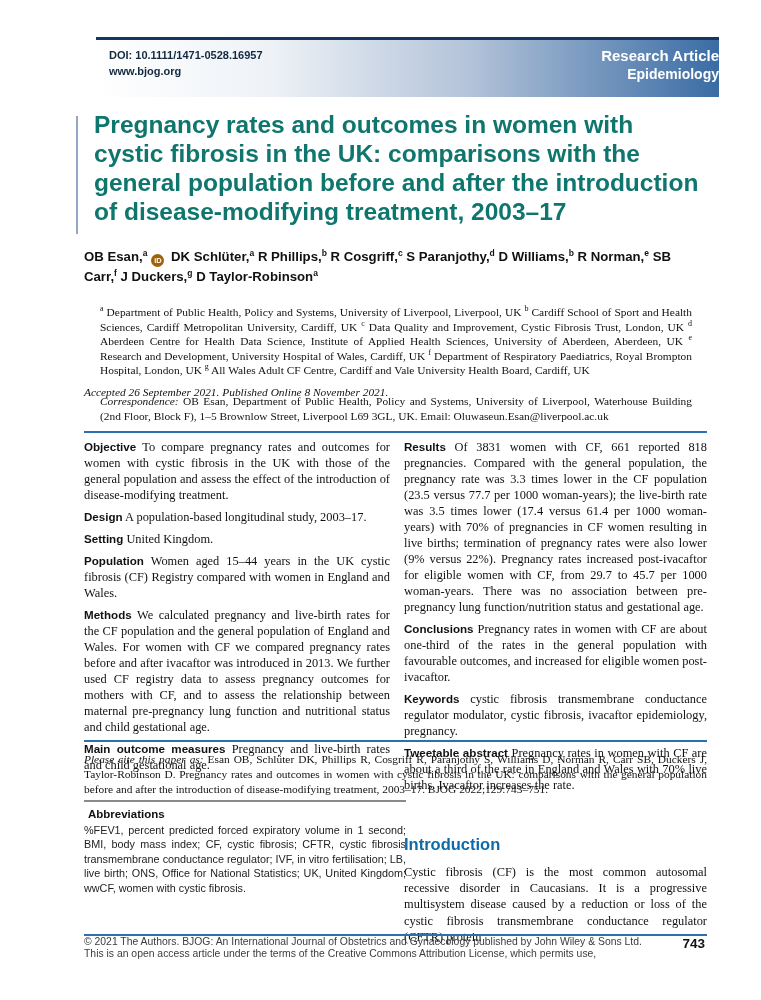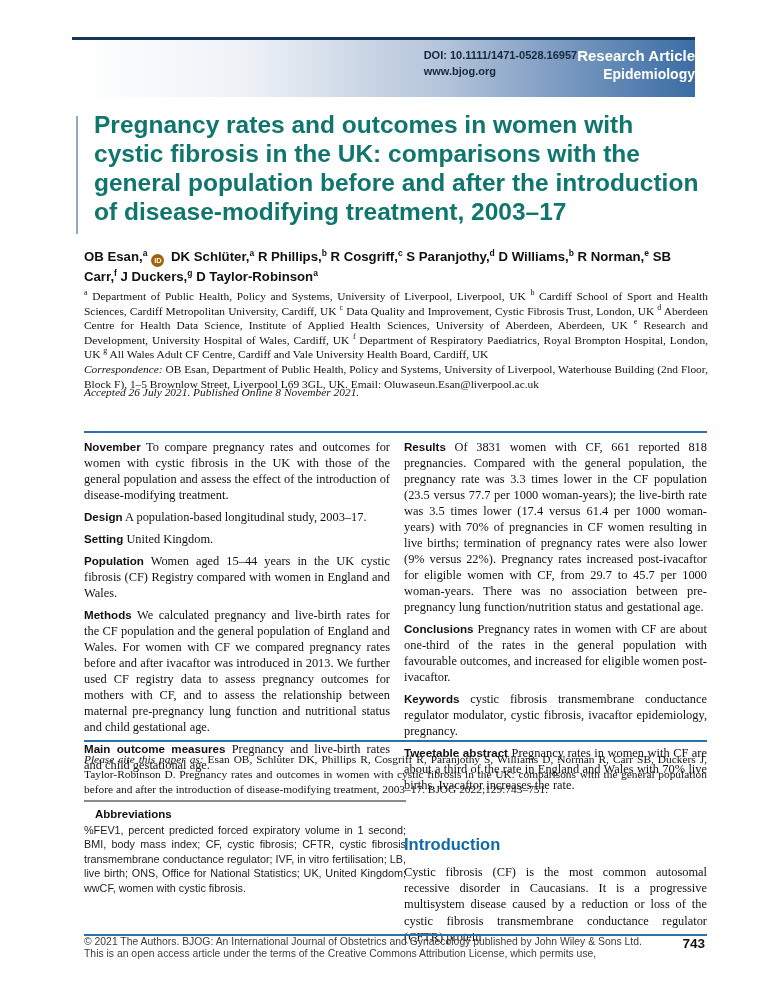--- a/index.html
+++ b/index.html
@@ -1,23 +1,23 @@
 <!DOCTYPE html>
 <html><head>
 <meta charset="utf-8">
 <style>
   html,body{margin:0;padding:0;background:#fff;}
   .page{position:relative;width:761px;height:1000px;background:#ffffff;overflow:hidden;
         font-family:"Liberation Serif", serif;color:#111;}
 
   
-  .banner{position:absolute;left:72px;top:37px;width:623px;height:60px;
+  .banner{position:absolute;left:96px;top:37px;width:623px;height:60px;
           border-top:3px solid #15365f;
           background:linear-gradient(90deg,#ffffff 0%,#eef2f7 28%,#b3c3d9 60%,#3a6ca4 100%);
-          box-sizing:border-box;display:flex;justify-content:flex-end;}
+          box-sizing:border-box;display:flex;justify-content:space-between;}
   .banner-left{padding:7px 0 0 13px;font-family:"Liberation Sans",sans-serif;
                font-size:11px;font-weight:bold;color:#13293f;line-height:16px;}
   .banner-right{padding:6px 0 0 0;text-align:right;color:#ffffff;
                 font-family:"Liberation Sans",sans-serif;font-weight:bold;}
   .banner-right .type{font-size:15px;line-height:19px;}
   .banner-right .cat{font-size:14px;line-height:19px;}
 
   
   .title-bar{position:absolute;left:76px;top:116px;width:2px;height:118px;background:#93a9c3;}
   .title{position:absolute;left:94px;top:110px;width:614px;
@@ -30,21 +30,21 @@
            font-size:13.2px;line-height:20px;color:#111;}
   .authors sup{font-size:8.5px;line-height:0;}
   .orcid{display:inline-flex;width:13px;height:13px;border-radius:50%;background:#a16207;
          color:#fff;font-family:"Liberation Sans",sans-serif;font-size:7.5px;font-weight:bold;
          align-items:center;justify-content:center;vertical-align:-2px;margin:8px 3px 0 4px;}
 
   
   .affils{position:absolute;left:84px;top:289px;width:624px;
           font-size:11.4px;line-height:14.6px;text-align:justify;}
   .affils sup{font-size:8px;line-height:0;}
-  .affils p{margin:0;}
+  .affils p{margin:16px;}
   .ital{font-style:italic;}
   .accepted{position:absolute;left:84px;top:386px;width:623px;
             font-style:italic;font-size:11.4px;}
 
   
   .abstract{position:absolute;left:84px;top:431px;width:623px;height:311px;box-sizing:border-box;
             border-top:2px solid #2c70ad;border-bottom:2px solid #2c70ad;
             padding-top:6px;display:flex;gap:14px;}
   .abs-col-left{width:306px;}
   .abs-col-right{flex:1;}
@@ -52,21 +52,21 @@
   .sec-label{font-family:"Liberation Sans",sans-serif;font-weight:bold;font-size:11.6px;}
 
   
   .cite{position:absolute;left:84px;top:752px;width:623px;
         font-size:11.4px;line-height:15.2px;text-align:justify;}
 
   
   .abbrev{position:absolute;left:84px;top:800px;width:322px;box-sizing:border-box;
           border-top:2px solid #8a8a8a;padding-top:6px;
           font-family:"Liberation Sans",sans-serif;}
-  .abbrev-h{font-size:11.5px;font-weight:bold;margin:0 0 3px 11px;color:#111;}
+  .abbrev-h{font-size:11.5px;font-weight:bold;margin:0 0 3px 4px;color:#111;}
   .abbrev-t{font-size:10.8px;line-height:14.4px;text-align:justify;color:#222;margin:0;}
 
   
   .intro{position:absolute;left:404px;top:835px;width:303px;}
   .intro-h{font-family:"Liberation Sans",sans-serif;font-weight:bold;font-size:16.5px;
            color:#0e6aa8;margin:0 0 10px 0;}
   .intro-t{font-size:12.4px;line-height:16.2px;text-align:justify;margin:0;}
 
   
   .footer{position:absolute;left:84px;top:934px;width:623px;box-sizing:border-box;
@@ -95,25 +95,25 @@
   <div class="title-bar"></div>
   <h1 class="title" style="margin:0;">Pregnancy rates and outcomes in women with cystic fibrosis in the UK: comparisons with the general population before and after the introduction of disease-modifying treatment, 2003–17</h1>
 
   <div class="authors"><span>OB Esan,<sup>a</sup></span><span class="orcid">iD</span> <span>DK Schlüter,<sup>a</sup></span> <span>R Phillips,<sup>b</sup></span> <span>R Cosgriff,<sup>c</sup></span> <span>S Paranjothy,<sup>d</sup></span> <span>D Williams,<sup>b</sup></span> <span>R Norman,<sup>e</sup></span> <span>SB Carr,<sup>f</sup></span> <span>J Duckers,<sup>g</sup></span> <span>D Taylor-Robinson<sup>a</sup></span> </div>
 
   <div class="affils">
     <p><sup>a</sup> Department of Public Health, Policy and Systems, University of Liverpool, Liverpool, UK <sup>b</sup> Cardiff School of Sport and Health Sciences, Cardiff Metropolitan University, Cardiff, UK <sup>c</sup> Data Quality and Improvement, Cystic Fibrosis Trust, London, UK <sup>d</sup> Aberdeen Centre for Health Data Science, Institute of Applied Health Sciences, University of Aberdeen, Aberdeen, UK <sup>e</sup> Research and Development, University Hospital of Wales, Cardiff, UK <sup>f</sup> Department of Respiratory Paediatrics, Royal Brompton Hospital, London, UK <sup>g</sup> All Wales Adult CF Centre, Cardiff and Vale University Health Board, Cardiff, UK </p>
     <p><span class="ital">Correspondence:</span><span> OB Esan, Department of Public Health, Policy and Systems, University of Liverpool, Waterhouse Building (2nd Floor, Block F), 1–5 Brownlow Street, Liverpool L69 3GL, UK. Email: Oluwaseun.Esan@liverpool.ac.uk</span></p>
   </div>
 
-  <div class="accepted">Accepted 26 July 2021. Published Online 8 November 2021.</div>
+  <div class="accepted">Accepted 26 September 2021. Published Online 8 November 2021.</div>
 
   <div class="abstract">
     <div class="abs-col-left">
-        <p class="absec"><span class="sec-label">November</span> To compare pregnancy rates and outcomes for women with cystic fibrosis in the UK with those of the general population and assess the effect of the introduction of disease-modifying treatment.</p>
+        <p class="absec"><span class="sec-label">Objective</span> To compare pregnancy rates and outcomes for women with cystic fibrosis in the UK with those of the general population and assess the effect of the introduction of disease-modifying treatment.</p>
         <p class="absec"><span class="sec-label">Design</span> A population-based longitudinal study, 2003–17.</p>
         <p class="absec"><span class="sec-label">Setting</span> United Kingdom.</p>
         <p class="absec"><span class="sec-label">Population</span> Women aged 15–44 years in the UK cystic fibrosis (CF) Registry compared with women in England and Wales.</p>
         <p class="absec"><span class="sec-label">Methods</span> We calculated pregnancy and live-birth rates for the CF population and the general population of England and Wales. For women with CF we compared pregnancy rates before and after ivacaftor was introduced in 2013. We further used CF registry data to assess pregnancy outcomes for mothers with CF, and to assess the relationship between maternal pre-pregnancy lung function and nutritional status and child gestational age.</p>
         <p class="absec"><span class="sec-label">Main outcome measures</span> Pregnancy and live-birth rates and child gestational age.</p>
       </div>
     <div class="abs-col-right">
         <p class="absec"><span class="sec-label">Results</span> Of 3831 women with CF, 661 reported 818 pregnancies. Compared with the general population, the pregnancy rate was 3.3 times lower in the CF population (23.5 versus 77.7 per 1000 woman-years); the live-birth rate was 3.5 times lower (17.4 versus 61.4 per 1000 woman-years) with 70% of pregnancies in CF women resulting in live births; termination of pregnancy rates were also lower (9% versus 22%). Pregnancy rates increased post-ivacaftor for eligible women with CF, from 29.7 to 45.7 per 1000 woman-years. There was no association between pre-pregnancy lung function/nutrition status and gestational age.</p>
         <p class="absec"><span class="sec-label">Conclusions</span> Pregnancy rates in women with CF are about one-third of the rates in the general population with favourable outcomes, and increased for eligible women post-ivacaftor.</p>
         <p class="absec"><span class="sec-label">Keywords</span> cystic fibrosis transmembrane conductance regulator modulator, cystic fibrosis, ivacaftor epidemiology, pregnancy.</p>

